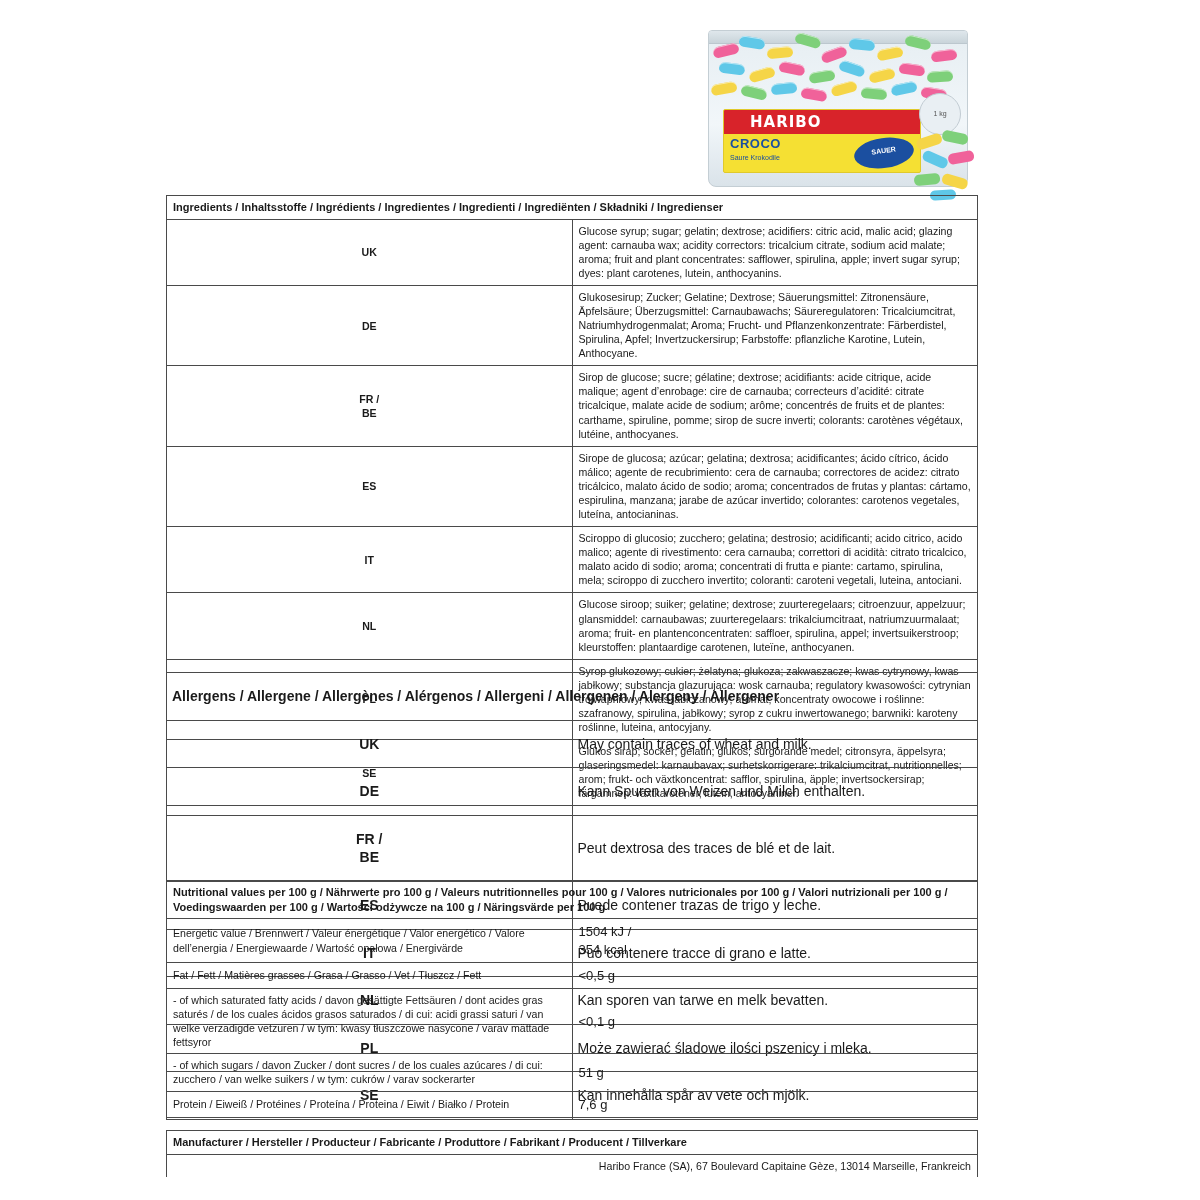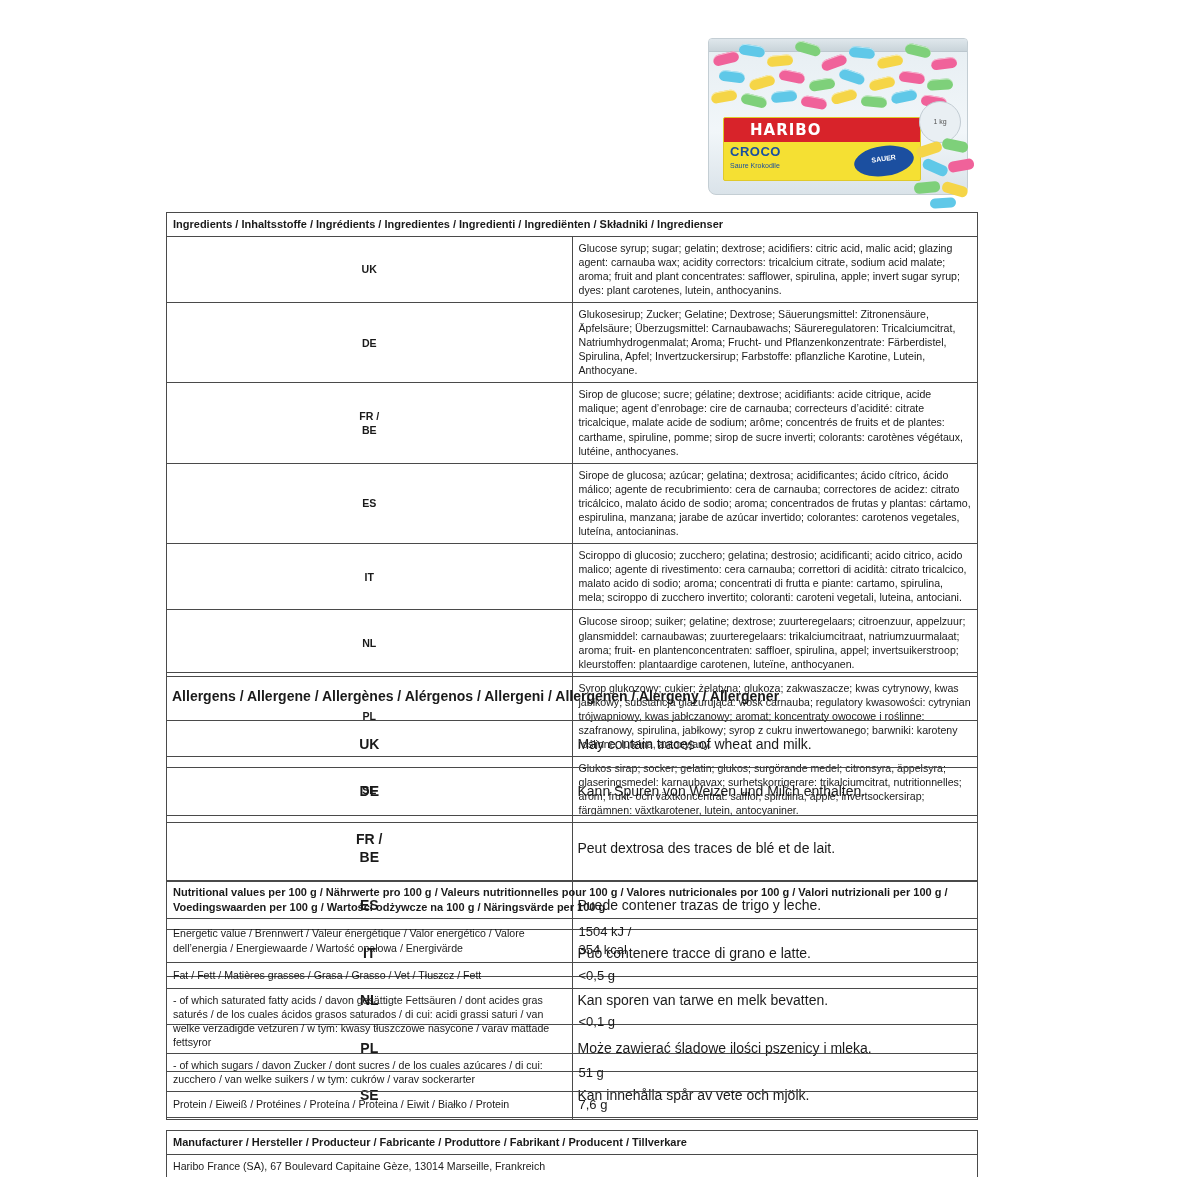--- a/index.html
+++ b/index.html
@@ -17,21 +17,21 @@
   }
   .page {
     position: relative;
     width: 1200px;
     height: 1200px;
   }
 
   
   .product-image {
     position: absolute;
-    top: 20px;
+    top: 12px;
     left: 700px;
     width: 290px;
     height: 195px;
   }
   .tub {
     position: absolute;
     left: 8px;
     top: 18px;
     width: 258px;
     height: 155px;
@@ -175,42 +175,42 @@
   }
   .lang {
     width: 56px;
     text-align: center;
     font-weight: bold;
     font-size: 10.6px;
   }
   .ing-text { padding: 4px 6px 5px 6px; }
 
   
-  #ingredients { top: 212px; }
+  #ingredients { top: 195px; }
 
   
   #allergens { top: 672px; }
   #allergens td { padding: 14px 5px; font-size: 14px; }
   #allergens .lang { width: 56px; }
 
   
   #nutrition { top: 880px; border-radius: 7px; }
   #nutrition .nut-label { padding: 4px 6px; }
   #nutrition .nut-val {
     width: 100px;
     font-size: 13px;
     padding: 4px 6px;
   }
   #nutrition .hdr td { padding: 4px 6px; }
 
   
   #manufacturer { top: 1130px; }
   #manufacturer td { padding: 4px 6px; font-size: 10.6px; }
   #manufacturer .mfr-hdr { font-weight: bold; font-size: 11px; }
-  .no-border-bottom { border-bottom: none !important; }
+  .no-border-bottom { border-bottom: none !important; text-align: right; }
 </style>
 </head>
 <body>
 
 <div class="page">
 
   <div class="product-image">
     <div class="tub">
       <div class="tub-rim"></div>
       <div class="candy-layer">

